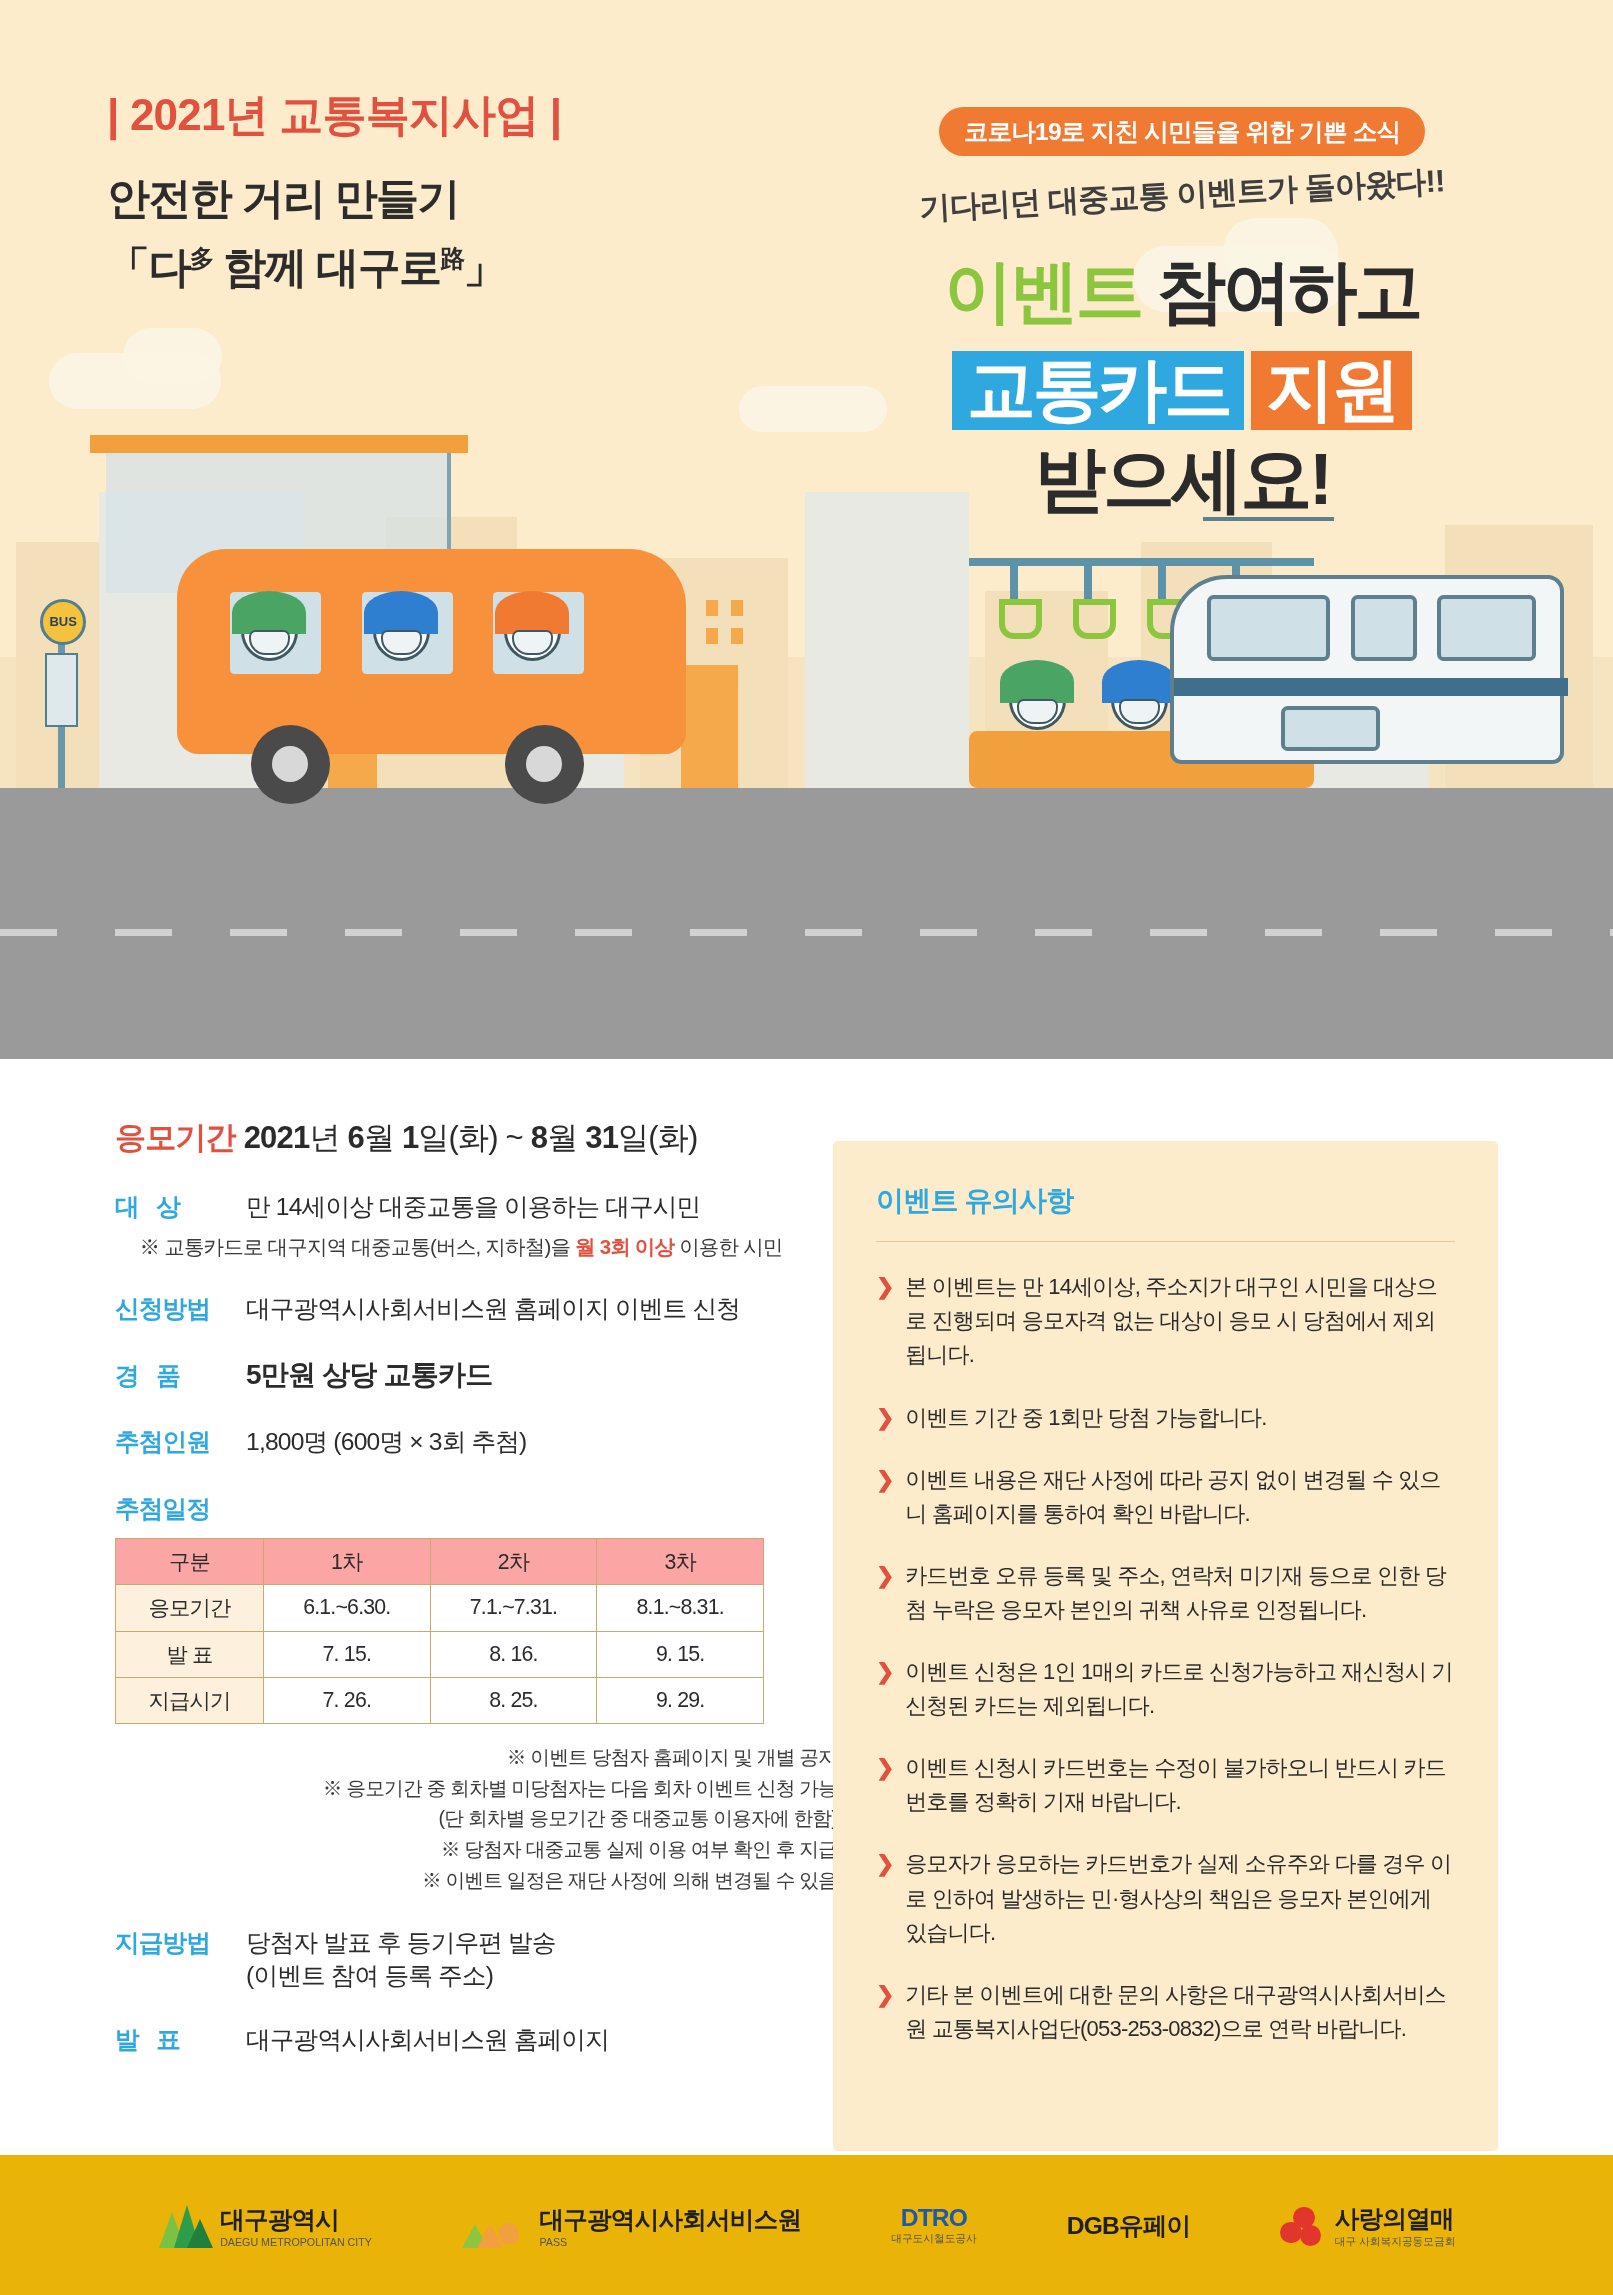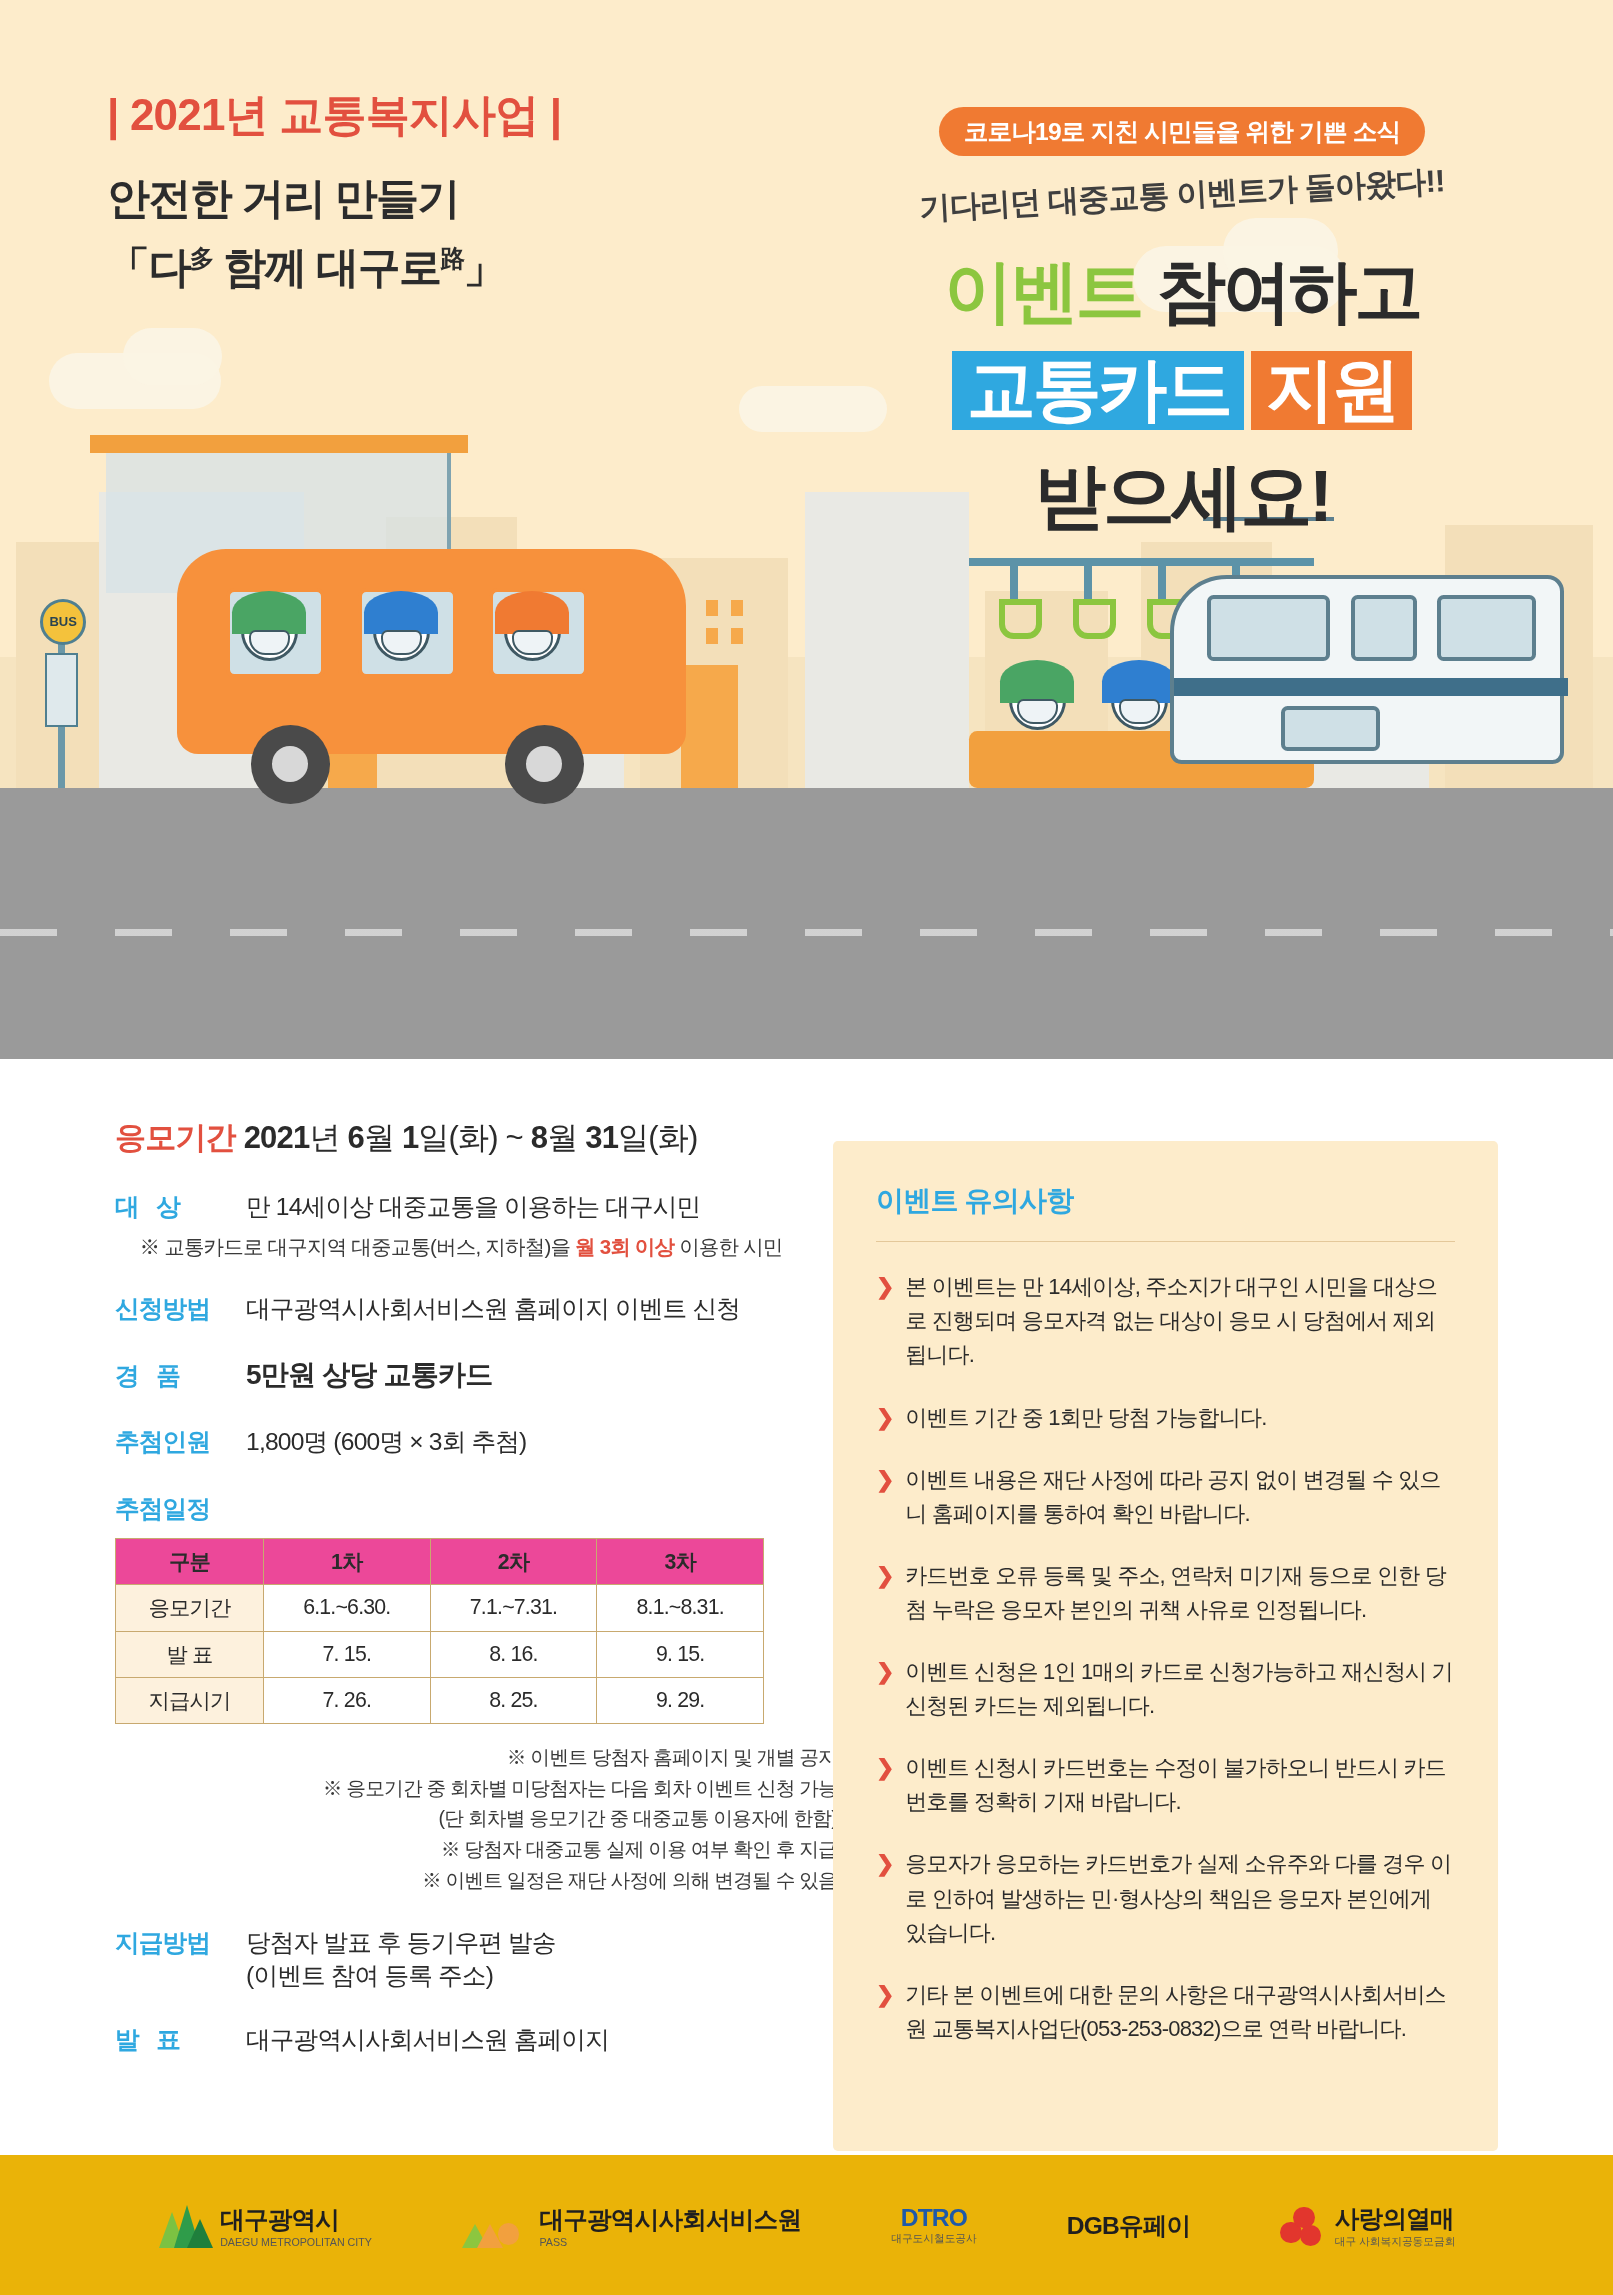--- a/index.html
+++ b/index.html
@@ -62,21 +62,21 @@
   }
   .big1 { margin-top: 29.6px; font-size: 69px; font-weight: bold; color: #2b2b2b; letter-spacing: -3.3px; }
   .big1 .green { color: #8cc63f; }
   .big2 { margin-top: 13px; display: flex; justify-content: center; gap: 6.6px; }
   .chip {
     font-size: 69px; font-weight: bold; color: #fff; padding: 3.3px 14.8px; letter-spacing: -3.3px;
     line-height: 1.05;
   }
   .chip.blue { background: #2fa8e0; }
   .chip.orange { background: #f07a32; }
-  .big3 { margin-top: 19px; font-size: 72px; font-weight: bold; color: #2b2b2b; letter-spacing: -3.3px; }
+  .big3 { margin-top: 2px; font-size: 72px; font-weight: bold; color: #2b2b2b; letter-spacing: -3.3px; }
 
   
   .bus { position: absolute; left: 177px; bottom: 255px; width: 509px; height: 255px; z-index: 5;}
   .bus-body { position: absolute; left: 0; top: 0; width: 509px; height: 205px; background: #f7913c; border-radius: 49px 57px 21.3px 21.3px; }
   .bus-win { position: absolute; background: #cfe0e6; border-radius: 8.2px; width: 99px; height: 90px; top: 39px; border: 4.1px solid #f7913c;}
   .bus-wheel { position: absolute; bottom: 0; width: 79px; height: 79px; border-radius: 50%; background: #4a4a4a; }
   .bus-wheel::after { content:""; position: absolute; left: 21.3px; top: 21.3px; width: 36px; height: 36px; background: #d8d8d8; border-radius: 50%; }
   .char { position: absolute; width: 71px; height: 76px; }
   .char .head { position: absolute; left: 6.6px; top: 8.2px; width: 57px; height: 59px; background: #fff; border: 3.3px solid #3f5964; border-radius: 50%; }
   .char .mask { position: absolute; left: 14.8px; top: 36px; width: 41px; height: 24.6px; background: #eef3f6; border: 2.5px solid #3f5964; border-radius: 6.6px 6.6px 16.4px 16.4px; }
@@ -119,21 +119,21 @@
   .row .lbl { color: #2fa8e0; font-weight: bold; width: 131px; flex: 0 0 131px; letter-spacing: 4.9px;}
   .row .lbl.tight { letter-spacing: -0.8px; }
   .row .val { flex: 1; }
   .note { margin-top: 9.9px; margin-left: 24.6px; font-size: 20.5px; color: #3a3a3a; letter-spacing: -0.8px; }
   .note b { font-weight: bold; color: #e2503f; }
   .prize { font-size: 28px; font-weight: bold; color: #2b2b2b; }
 
   .sched-title { margin-top: 34px; font-size: 24.6px; font-weight: bold; color: #2fa8e0; letter-spacing: -0.8px;}
   table.sched { margin-top: 13px; border-collapse: collapse; width: 649px; font-size: 21.3px; color: #2b2b2b;}
   table.sched th, table.sched td { border: 1.6px solid #c8a96f; padding: 8.2px 4.9px; text-align: center; letter-spacing: -0.8px;}
-  table.sched th { background: #ec4899; font-weight: bold; }
+  table.sched th { background: #fca5a5; font-weight: normal; }
   table.sched td.first { background: #fdf1dd; }
 
   .stars { margin-top: 18px; }
   .stars div { font-size: 19.7px; color: #3a3a3a; line-height: 1.55; letter-spacing: -0.8px; text-align: right; }
   .stars .ind { padding-left: 28px; }
 
   .rc-title { font-size: 28px; font-weight: bold; color: #2fa8e0; letter-spacing: -0.8px; }
   .rc-rule { margin-top: 21.3px; border-top: 1.6px solid #e4c89a; }
   .bullet { display: flex; margin-top: 28px; font-size: 22px; color: #2b2b2b; line-height: 1.55; letter-spacing: -0.8px;}
   .bullet .arw { color: #e2503f; font-weight: bold; margin-right: 11.5px; flex: 0 0 auto; }

